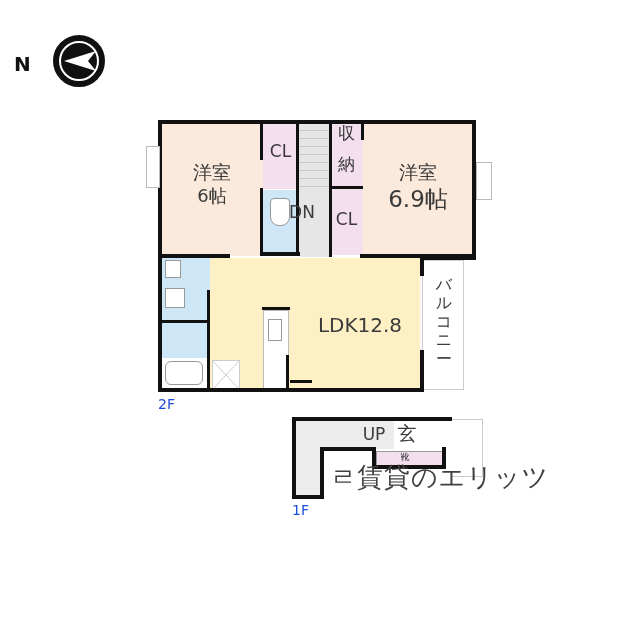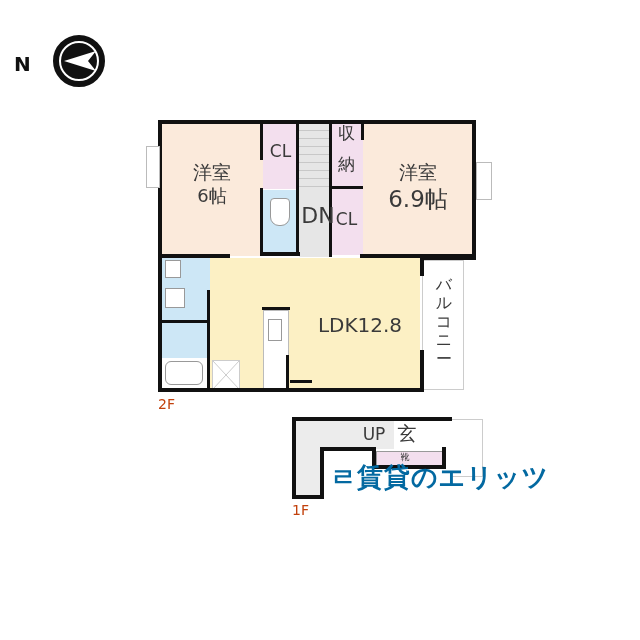--- a/index.html
+++ b/index.html
@@ -16,22 +16,22 @@
   .room-west { left:160px; top:122px; width:103px; height:134px; background:#fbeadb; }
   .room-east { left:363px; top:122px; width:110px; height:134px; background:#fbeadb; }
   .cl { background:#f3dfee; }
   .stairs { left:299px; top:122px; width:30px; height:135px; background:#e6e6e6; }
   .toilet { left:262px; top:190px; width:36px; height:63px; background:#cde7f6; }
   .ldk { left:210px; top:258px; width:210px; height:132px; background:#fcf0c4; }
   .wash { left:162px; top:258px; width:48px; height:132px; background:#cde7f6; }
   .bath { left:162px; top:358px; width:46px; height:30px; background:#fff; }
   .balcony { left:422px; top:260px; width:42px; height:130px; background:#fff; border:1px solid #ccc; box-sizing:border-box; }
   .floor1 { left:292px; top:417px; width:160px; height:80px; }
-  .watermark { left:330px; top:460px; font-size:26px; font-weight:bold; color:#0369a1; letter-spacing:1px; }
-  .floor-label { font-size:14px; color:#c2410c; }
+  .watermark { left:330px; top:460px; font-size:26px; font-weight:normal; color:#404040; letter-spacing:1px; }
+  .floor-label { font-size:14px; color:#1d4ed8; }
   .tread { position:absolute; left:0; width:100%; height:1px; background:#c8c8c8; }
 </style>
 </head>
 <body>
 
 <div class="abs north-label">N</div>
 <div class="abs compass">
   <div class="compass-inner"></div>
   <svg class="abs" style="left:8px;top:12px" width="34" height="22" viewBox="0 0 34 22">
     <polygon points="0,11 32,1 24,11 32,21" fill="#fff"></polygon>
@@ -101,21 +101,21 @@
   <div class="wall" style="left:290px;top:380px;width:22px;height:3px"></div>
 
   <div class="abs" style="left:146px;top:146px;width:12px;height:40px;border:1px solid #bbb;background:#fff"></div>
   <div class="abs" style="left:476px;top:162px;width:14px;height:36px;border:1px solid #bbb;background:#fff"></div>
 
   <div class="lbl" style="left:172px;top:162px;width:80px;font-size:19px">洋室</div>
   <div class="lbl" style="left:172px;top:186px;width:80px;font-size:18px">6帖</div>
   <div class="lbl" style="left:263px;top:142px;width:35px;font-size:17px">CL</div>
   <div class="lbl" style="left:330px;top:124px;width:33px;font-size:17px">収</div>
   <div class="lbl" style="left:330px;top:155px;width:33px;font-size:17px">納</div>
-  <div class="lbl" style="left:300px;top:203px;width:36px;font-size:22px">DN</div>
+  <div class="lbl" style="left:284px;top:203px;width:36px;font-size:17px">DN</div>
   <div class="lbl" style="left:330px;top:210px;width:33px;font-size:17px">CL</div>
   <div class="lbl" style="left:372px;top:162px;width:92px;font-size:19px">洋室</div>
   <div class="lbl" style="left:372px;top:186px;width:92px;font-size:23px">6.9帖</div>
   <div class="lbl" style="left:300px;top:314px;width:120px;font-size:20px">LDK12.8</div>
   <div class="lbl" style="left:432px;top:276px;width:24px;font-size:16px">
     <div>バ</div>
       <div>ル</div>
       <div>コ</div>
       <div>ニ</div>
       <div>ー</div>

